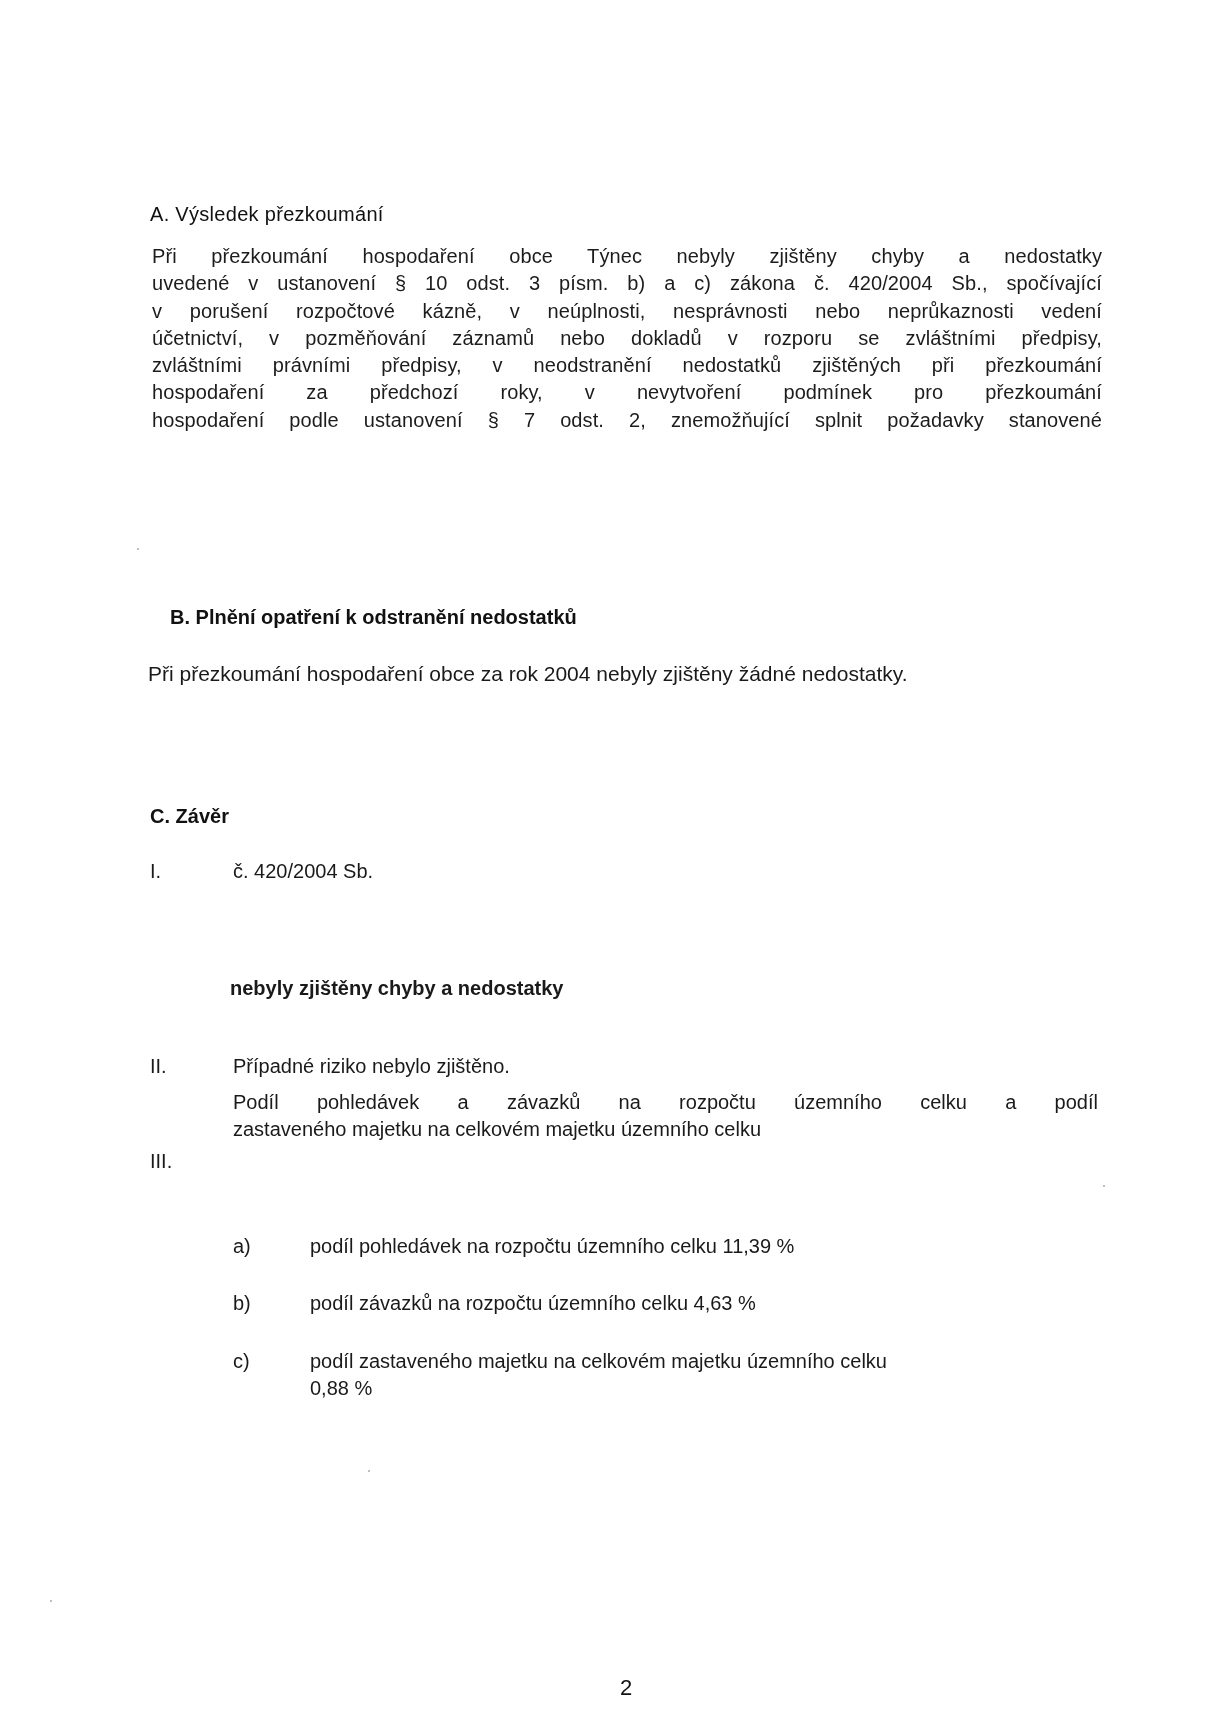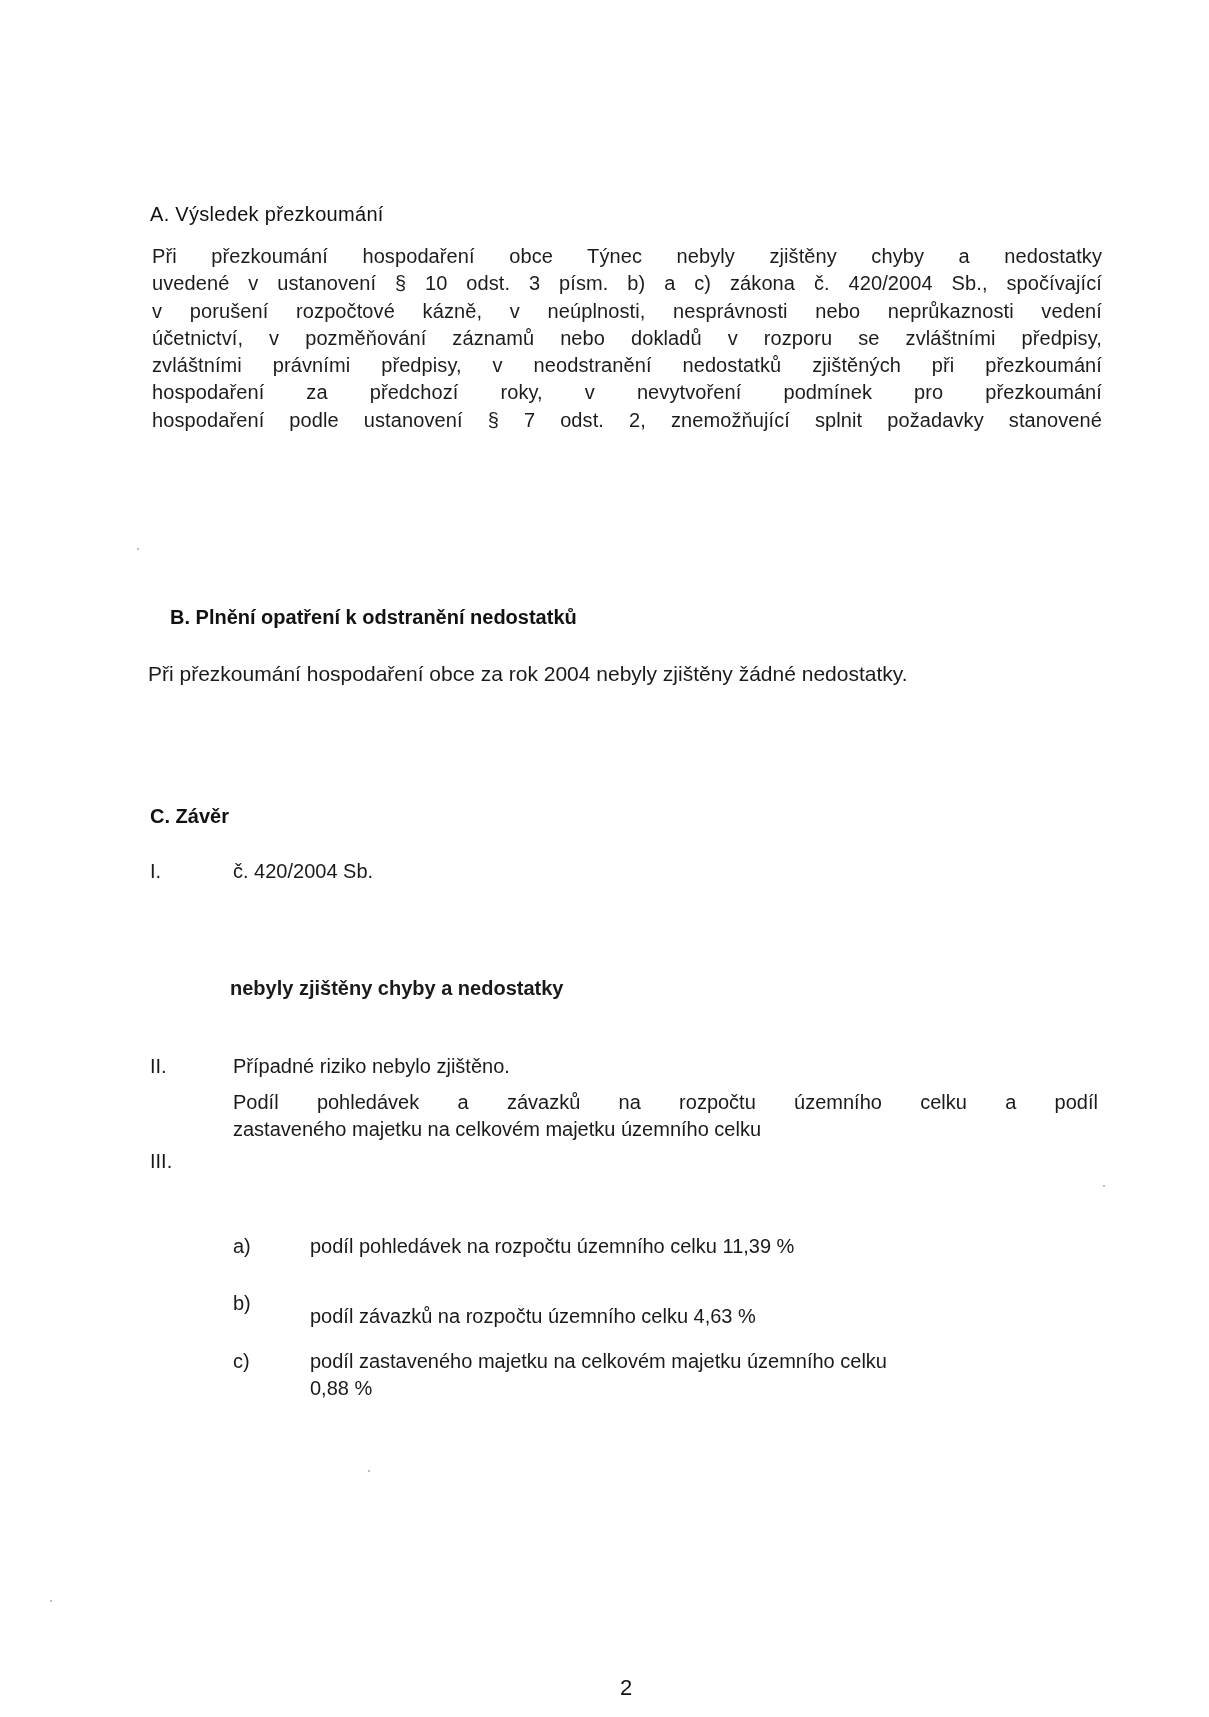--- a/index.html
+++ b/index.html
@@ -118,21 +118,21 @@
     <span class="line justify">Podíl pohledávek a závazků na rozpočtu územního celku a podíl</span>
     <span class="line">zastaveného  majetku na celkovém majetku územního celku</span>
   </div>
 
   <div class="num" style="left:233px; top:1235px;">a)</div>
   <div class="text" style="left:310px; top:1233px;">
     <span class="line">podíl pohledávek na rozpočtu územního celku  11,39 %</span>
   </div>
 
   <div class="num" style="left:233px; top:1292px;">b)</div>
-  <div class="text" style="left:310px; top:1290px;margin-top:13px;">
+  <div class="text" style="left:310px; top:1290px;">
     <span class="line">podíl závazků na rozpočtu územního celku  4,63 %</span>
   </div>
 
   <div class="num" style="left:233px; top:1350px;">c)</div>
   <div class="text" style="left:310px; top:1348px;">
     <span class="line">podíl zastaveného majetku na celkovém majetku územního celku</span>
     <span class="line">0,88 %</span>
   </div>
 
   <div class="page-number">2</div>

